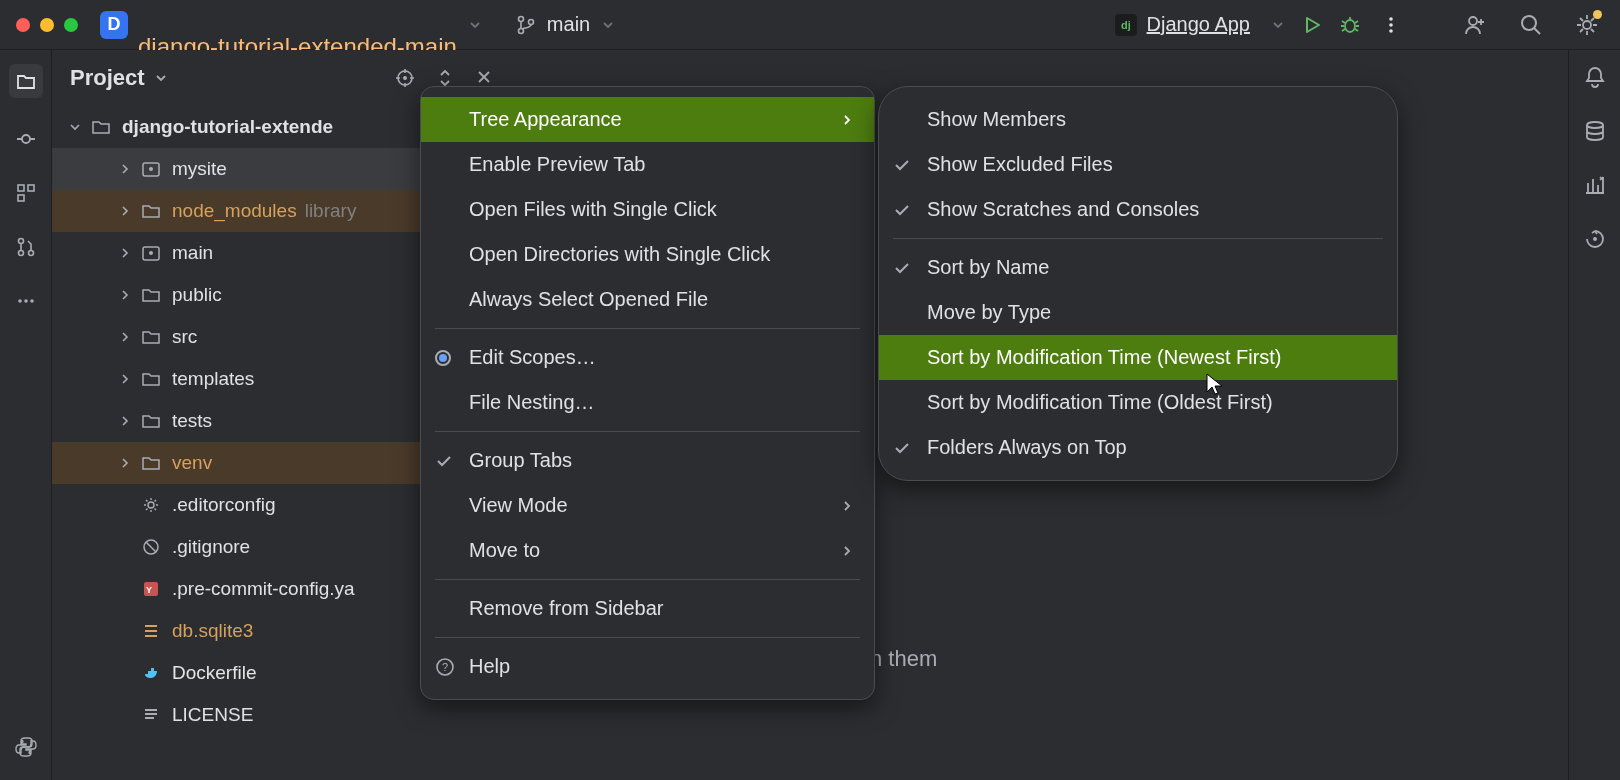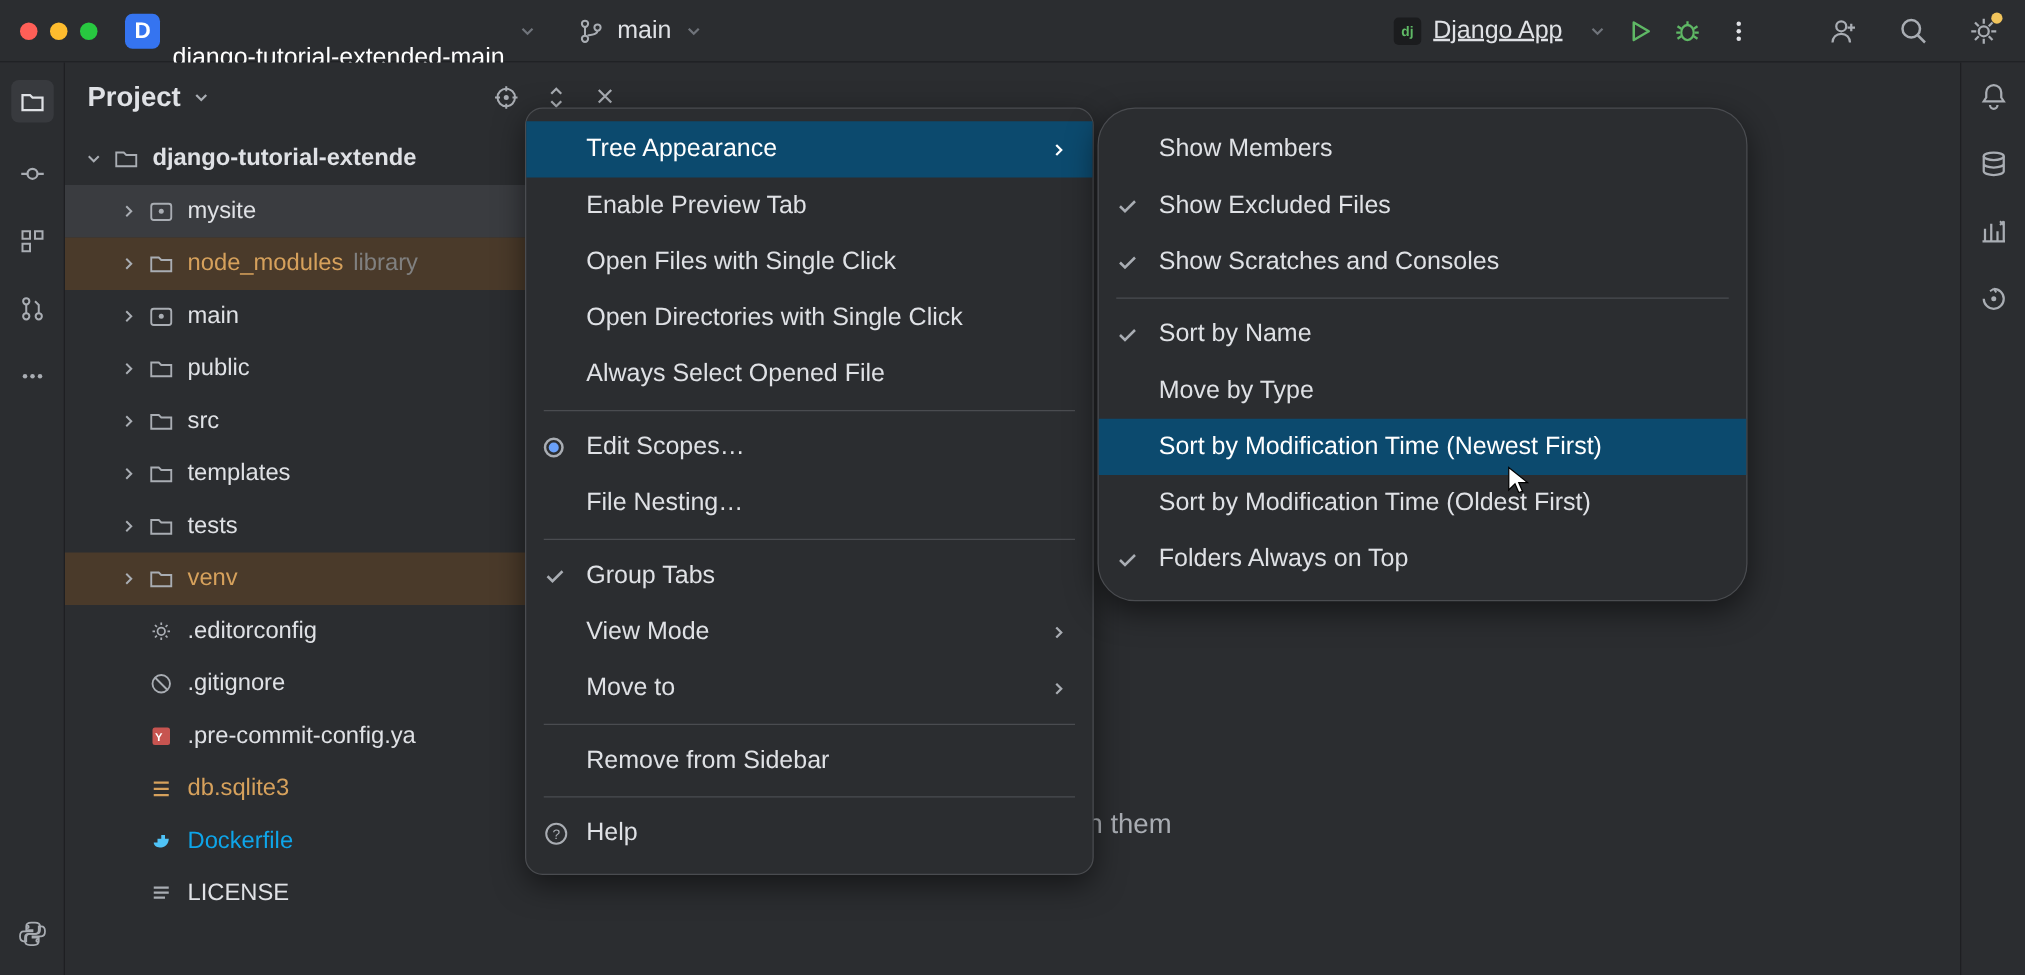--- a/index.html
+++ b/index.html
@@ -4,21 +4,21 @@
 <style>
 *{margin:0;padding:0;box-sizing:border-box;font-family:-apple-system,BlinkMacSystemFont,"Segoe UI",sans-serif;}
 body{width:1620px;height:780px;background:#2b2d30;color:#dfe1e5;overflow:hidden;position:relative;}
 .titlebar{height:50px;background:#2b2d30;display:flex;align-items:center;padding:0 16px;border-bottom:1px solid #1e1f22;}
 .traffic-lights{display:flex;gap:10px;margin-right:22px;}
 .traffic-light{width:14px;height:14px;border-radius:50%;}
 .tl-red{background:#ff5f57;}
 .tl-yellow{background:#febc2e;}
 .tl-green{background:#28c840;}
 .project-badge{width:28px;height:28px;background:#3574f0;border-radius:6px;display:flex;align-items:center;justify-content:center;color:#fff;font-weight:700;font-size:18px;margin-right:10px;}
-.project-name{font-size:20px;color:#ffffff;margin-top:44px;}
+.project-name{font-size:24px;color:#fdba74;margin-top:44px;}
 .chevron-down-small{margin-left:10px;color:#6f737a;}
 .branch-section{display:flex;align-items:center;margin-left:32px;}
 .branch-icon{width:22px;height:22px;margin-right:10px;}
 .flex-spacer{flex:1;}
 .run-config{display:flex;align-items:center;gap:10px;text-decoration:underline;}
 .django-icon{width:22px;height:22px;background:#1b1c1e;border-radius:4px;display:flex;align-items:center;justify-content:center;}
 .run-btn{color:#5fb865;margin-left:14px;}
 .debug-btn{color:#5fb865;margin-left:14px;}
 .more-dots{margin-left:18px;color:#dfe1e5;}
 .right-actions{display:flex;align-items:center;gap:30px;margin-left:60px;margin-right:4px;}
@@ -29,36 +29,36 @@
 .left-rail-bottom{margin-top:auto;margin-bottom:20px;}
 .rail-icon{color:#a9adb3;cursor:pointer;width:26px;height:26px;display:flex;align-items:center;justify-content:center;}
 .rail-icon.active{background:#383a3e;border-radius:6px;padding:4px;width:34px;height:34px;}
 .project-panel{width:460px;background:#2b2d30;}
 .panel-header{height:56px;display:flex;align-items:center;padding:0 18px;}
 .panel-title{font-size:22px;font-weight:600;}
 .panel-actions{margin-left:auto;display:flex;gap:18px;color:#a9adb3;}
 .tree{font-size:19px;}
 .tree-row{display:flex;align-items:center;height:42px;padding-left:14px;cursor:pointer;}
 .tree-row.depth-0{padding-left:14px;}
-.tree-row.depth-1{padding-left:42px;}
+.tree-row.depth-1{padding-left:64px;}
 .tree-row.selected{background:#3a3c40;}
 .tree-row.excluded{background:#4a3a2a;}
 .tree-row.excluded .folder-name{color:#d6a15c;}
 .tree-chevron{width:18px;margin-right:6px;color:#a9adb3;display:flex;align-items:center;justify-content:center;}
 .tree-icon{width:22px;margin-right:10px;display:flex;align-items:center;justify-content:center;}
 .folder-name{color:#dfe1e5;}
 .lib-suffix{color:#808080;margin-left:8px;}
 .file-db{color:#d6a15c;}
-.file-docker{color:#0ea5e9;}
+.file-docker{color:#e5e5e5;}
 .right-rail{width:52px;background:#2b2d30;border-left:1px solid #1e1f22;display:flex;flex-direction:column;align-items:center;padding-top:14px;gap:28px;margin-left:auto;}
 .context-menu{position:absolute;background:#2b2d30;border:1px solid #4a4c50;border-radius:14px;box-shadow:0 8px 24px rgba(0,0,0,0.5);padding:10px 0;}
 .menu1{left:420px;top:86px;width:455px;}
 .menu2{left:878px;top:86px;width:520px;border-radius:30px;}
 .menu-item{height:45px;display:flex;align-items:center;padding:0 20px 0 48px;font-size:20px;cursor:pointer;position:relative;}
-.menu-item.highlighted{background:#0c4a6e;color:#fff;}
+.menu-item.highlighted{background:#4d7c0f;color:#fff;}
 .menu-item.highlighted .submenu-arrow{color:#fff;}
 .menu-sep{height:1px;background:#4a4c50;margin:6px 14px;}
 .menu-check{position:absolute;left:14px;color:#a9adb3;}
 .menu-radio{position:absolute;left:14px;width:16px;height:16px;border:2px solid #a9adb3;border-radius:50%;display:flex;align-items:center;justify-content:center;}
 .menu-radio-dot{width:8px;height:8px;background:#6aa0f8;border-radius:50%;}
 .menu-help{position:absolute;left:14px;color:#a9adb3;}
 .submenu-arrow{margin-left:auto;color:#a9adb3;}
 .cursor{position:absolute;left:1205px;top:372px;pointer-events:none;z-index:100;}
 .editor-hint{position:absolute;left:870px;top:646px;color:#a9adb3;font-size:22px;}
 svg{display:block;}

